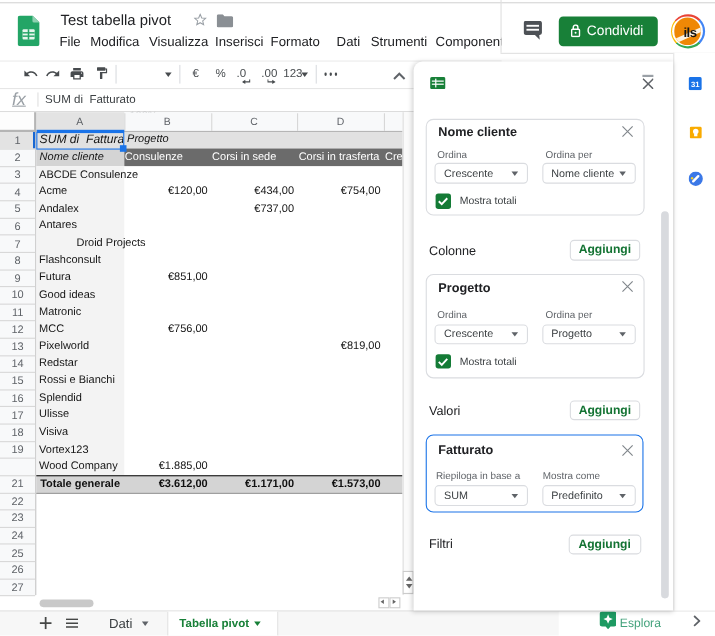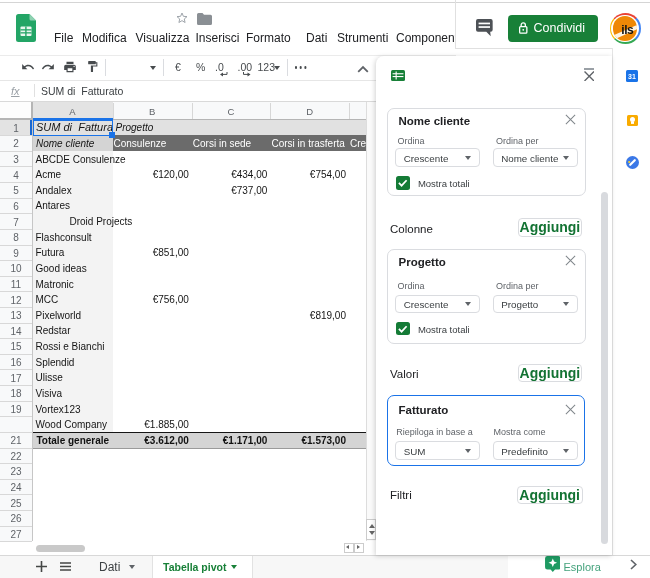--- a/index.html
+++ b/index.html
@@ -4,41 +4,42 @@
 html,body{margin:0;padding:0;}
 body{width:650px;height:578px;overflow:hidden;font-family:"Liberation Sans",sans-serif;background:#fff;}
 .a{position:absolute;}
 #stage{position:relative;width:650px;height:578px;overflow:hidden;background:#fff;}
 .dd{position:absolute;background:#fff;border:1px solid #dadce0;border-radius:4px;font-size:9.8px;color:#3c4043;}
 .dd span{position:absolute;left:7.5px;top:50%;transform:translateY(-50%);white-space:nowrap;}
 .caret{position:absolute;right:8px;top:50%;margin-top:-1.8px;width:0;height:0;border-left:3.6px solid transparent;border-right:3.6px solid transparent;border-top:4.2px solid #5f6368;}
 .lab{position:absolute;font-size:9px;color:#5f6368;white-space:nowrap;}
 .card{position:absolute;background:#fff;border:1px solid #dadce0;border-radius:7px;}
 .ctitle{position:absolute;font-size:11.5px;font-weight:700;color:#202124;white-space:nowrap;}
-.agg{position:absolute;background:#fff;border:1px solid #dadce0;border-radius:4px;color:#137333;font-weight:700;font-size:14px;display:flex;align-items:center;justify-content:center;}
+.agg{position:absolute;background:#fff;border:1px solid #dadce0;border-radius:4px;color:#137333;font-weight:700;font-size:11px;display:flex;align-items:center;justify-content:center;}
 .sect{position:absolute;font-size:11.5px;font-weight:500;color:#202124;white-space:nowrap;}
 .cb{position:absolute;width:13.5px;height:13.5px;border-radius:2.5px;background:#147b36;}
 .cbl{position:absolute;font-size:9.5px;color:#3c4043;white-space:nowrap;}
 .gtxt{position:absolute;font-size:10px;color:#151515;white-space:nowrap;}
 .hnum{position:absolute;width:32px;text-align:center;font-size:10px;color:#5f6368;}
 .mline{position:absolute;background:#9aa0a6;height:1.5px;}
 .x1{stroke:#5f6368;stroke-width:1.3;fill:none;}
 </style></head><body>
 <div id="stage">
 <div class="a" style="left:0;top:2px;width:650px;height:1px;background:#d5d5d5;"></div>
 <svg class="a" style="left:16px;top:14px" width="20" height="28" viewBox="0 0 20 28">
 <path d="M2.5 0 h11 l6.5 6.5 v19 a2.5 2.5 0 0 1 -2.5 2.5 h-15 a2.5 2.5 0 0 1 -2.5 -2.5 v-23 a2.5 2.5 0 0 1 2.5 -2.5 z" fill="#23a566"></path>
 <path d="M13.5 0 l6.5 6.5 h-5 a1.5 1.5 0 0 1 -1.5 -1.5 z" fill="#8ed1b1"></path>
 <rect x="4.5" y="12.5" width="11" height="9.5" rx="1" fill="#e8f6ee"></rect>
 <g fill="#23a566">
         <rect x="9.2" y="12.5" width="1.4" height="9.5"></rect>
         <rect x="4.5" y="15.2" width="11" height="1.3"></rect>
         <rect x="4.5" y="18.2" width="11" height="1.3"></rect>
       </g>
 </svg>
+<div class="a" style="left:55px;top:18.2px;transform:translateY(-50%);font-size:13.5px;color:#202124;white-space:nowrap;">Test tabella pivot</div>
 <svg class="a" style="left:176px;top:12.3px" width="12" height="12" viewBox="0 0 24 24">
       <path fill="none" stroke="#9aa0a6" stroke-width="1.9" d="M12 17.27L18.18 21l-1.64-7.03L22 9.24l-7.19-.61L12 2 9.19 8.63 2 9.24l5.46 4.73L5.82 21z"></path>
     </svg>
     <svg class="a" style="left:197px;top:13px" width="15" height="12" viewBox="0 0 15 12">
       <path fill="#8a8f94" d="M0 1.5 A1.5 1.5 0 0 1 1.5 0 H5.5 L7 1.8 H13.5 A1.5 1.5 0 0 1 15 3.3 V10.5 A1.5 1.5 0 0 1 13.5 12 H1.5 A1.5 1.5 0 0 1 0 10.5 Z"></path>
     </svg>
     <div class="a" style="left:0;top:28px;width:456px;height:20px;overflow:hidden;">
       <div class="a" style="left:54px;top:10px;transform:translateY(-50%);font-size:12px;color:#202124;white-space:nowrap;">File</div>
       <div class="a" style="left:82px;top:10px;transform:translateY(-50%);font-size:12px;color:#202124;white-space:nowrap;">Modifica</div>
       <div class="a" style="left:135.5px;top:10px;transform:translateY(-50%);font-size:12px;color:#202124;white-space:nowrap;">Visualizza</div>
@@ -99,21 +100,21 @@
     </svg>
     <div class="a" style="left:257.5px;top:67.2px;transform:translateY(-50%);font-size:10.5px;color:#474b4e;white-space:nowrap;">123</div>
 <div class="a" style="left:274px;top:65.5px;width:0;height:0;border-left:3.5px solid transparent;border-right:3.5px solid transparent;border-top:4px solid #474b4e;"></div>
     <div class="a" style="left:287px;top:59px;width:1px;height:17px;background:#dadce0;"></div>
 <div class="a" style="left:294.5px;top:66px;width:2.8px;height:2.8px;border-radius:50%;background:#474b4e;box-shadow:4.7px 0 #474b4e,9.4px 0 #474b4e;"></div>
     <svg class="a" style="left:356.5px;top:64.5px" width="12" height="8" viewBox="0 0 12 8">
       <path fill="none" stroke="#5f6368" stroke-width="1.8" d="M1.2 6.8 L6 2 L10.8 6.8"></path>
     </svg>
     <div class="a" style="left:0;top:79.6px;width:377px;height:1px;background:#e6e6e6;"></div>
 <div class="a" style="left:0;top:100.6px;width:377px;height:1px;background:#d9d9d9;"></div>
-<div class="a" style="left:11px;top:90.5px;transform:translateY(-50%);font-size:11px;color:#9aa0a6;white-space:nowrap;font-style:italic;text-decoration:underline;">fx</div>
+<div class="a" style="left:11px;top:90.5px;transform:translateY(-50%);font-size:16px;color:#9aa0a6;white-space:nowrap;font-style:italic;text-decoration:underline;">fx</div>
 <div class="a" style="left:33.5px;top:84px;width:1px;height:13px;background:#e0e0e0;"></div>
 <div class="a" style="left:41px;top:90.7px;transform:translateY(-50%);font-size:10.5px;color:#3c4043;white-space:nowrap;">SUM di&nbsp; Fatturato</div>
 <div class="a" style="left:32.5px;top:101.6px;width:333.8px;height:17px;background:#f8f9fa;border-bottom:1px solid #b5b5b5;"></div>
 <div class="a" style="left:32.5px;top:101.6px;width:80px;height:17px;background:#e3e3e3;"></div>
 <div class="a" style="left:72.5px;top:110.6px;transform:translate(-50%,-50%);font-size:9.5px;color:#5f6368;">A</div>
 <div class="a" style="left:152.15px;top:110.6px;transform:translate(-50%,-50%);font-size:9.5px;color:#5f6368;">B</div>
 <div class="a" style="left:231.05px;top:110.6px;transform:translate(-50%,-50%);font-size:9.5px;color:#5f6368;">C</div>
 <div class="a" style="left:309.65px;top:110.6px;transform:translate(-50%,-50%);font-size:9.5px;color:#5f6368;">D</div>
 <div class="a" style="left:112.5px;top:102.6px;width:1px;height:16px;background:#d7d7d7;"></div>
 <div class="a" style="left:191.8px;top:102.6px;width:1px;height:16px;background:#d7d7d7;"></div>

